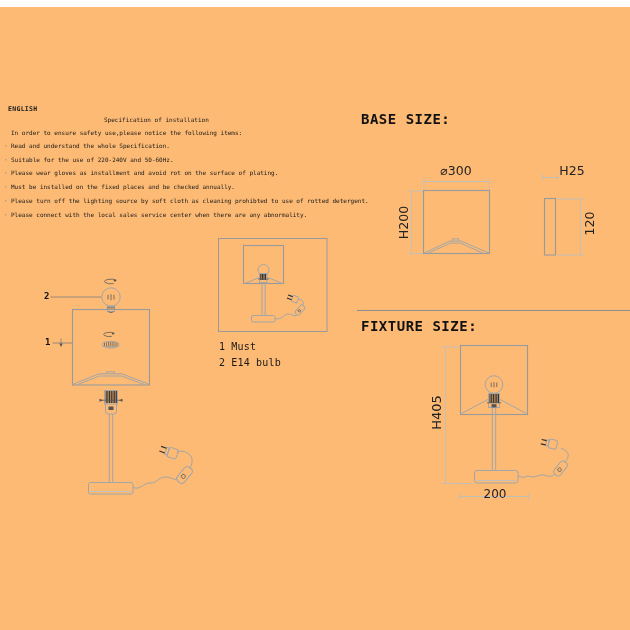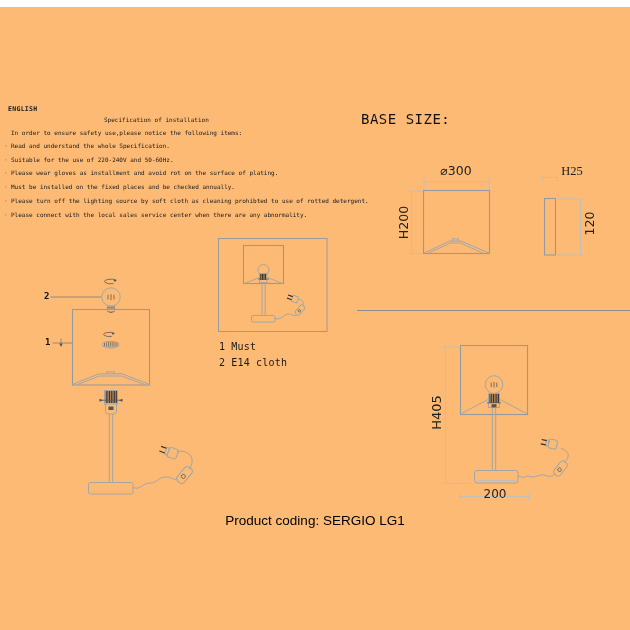--- a/index.html
+++ b/index.html
@@ -6,21 +6,21 @@
   .page{position:relative;width:630px;height:630px;background:#fdba74;overflow:hidden;
         font-family:"DejaVu Sans Mono",monospace;color:#1a1a1a;margin-top:7px;}
   .abs{position:absolute;}
   .mono{font-family:"DejaVu Sans Mono",monospace;color:#1a1a1a;}
   .t-english{left:8px;top:98px;font-size:6.5px;font-weight:bold;letter-spacing:0.3px;}
   .t-title{left:104px;top:109px;font-size:6px;}
   .t-intro{left:11px;top:122px;font-size:6px;}
   .spec-row{display:flex;gap:3px;font-size:6px;line-height:1.1;}
   .spec-bullet{width:4px;color:#555;}
   .legend-row{display:flex;gap:6px;font-size:10px;letter-spacing:0.2px;}
-  .heading{font-size:14px;font-weight:normal;letter-spacing:0.5px;color:#111;text-align:right;}
+  .heading{font-size:14px;font-weight:bold;letter-spacing:0.5px;color:#111;text-align:right;}
   .h-base{left:361px;top:104px;}
   .h-fixture{left:361px;top:311px;}
   .dim-label{font-family:"DejaVu Sans",sans-serif;color:#222;font-size:12.5px;
              line-height:1;text-align:center;}
   .vdim{transform:rotate(-90deg);transform-origin:center center;}
   .callout-num{font-size:9px;font-weight:bold;color:#111;}
   .t-product{left:0;top:506px;width:630px;text-align:center;font-size:13.5px;
              font-family:"Liberation Sans",sans-serif;color:#000;}
   svg{position:absolute;left:0;top:0;}
   .ln{stroke:#a2a6a8;fill:none;stroke-width:1;}
@@ -236,27 +236,27 @@
 
   <div class="abs mono callout-num" style="left:44px;top:284px;">2</div>
   <div class="abs mono callout-num" style="left:45px;top:330px;">1</div>
 
   <div class="abs legend-row mono" style="left:219px;top:334px;">
     <span>1</span>
     <span>Must</span>
   </div>
   <div class="abs legend-row mono" style="left:219px;top:350px;">
     <span>2</span>
-    <span>E14 cloth</span>
+    <span>E14 bulb</span>
   </div>
 
   <div class="abs mono heading h-base">BASE SIZE:</div>
+  <div class="abs mono heading h-fixture">FIXTURE SIZE:</div>
 
   <div class="abs dim-label" style="left:436px;top:158px;width:40px;">⌀300</div>
   <div class="abs dim-label vdim" style="left:384px;top:209px;width:40px;height:13px;">H200</div>
-  <div class="abs dim-label" style="left:557px;top:158px;width:30px;font-family:Liberation Serif, serif;">H25</div>
+  <div class="abs dim-label" style="left:557px;top:158px;width:30px;">H25</div>
   <div class="abs dim-label vdim" style="left:570px;top:210px;width:40px;height:13px;">120</div>
   <div class="abs dim-label vdim" style="left:414px;top:399px;width:44px;height:13px;font-size:13px;">H405</div>
   <div class="abs dim-label" style="left:473px;top:481px;width:44px;font-size:12px;">200</div>
 
-  <div class="abs t-product">Product coding: SERGIO LG1</div>
 
 </div>
 
 </body></html>

